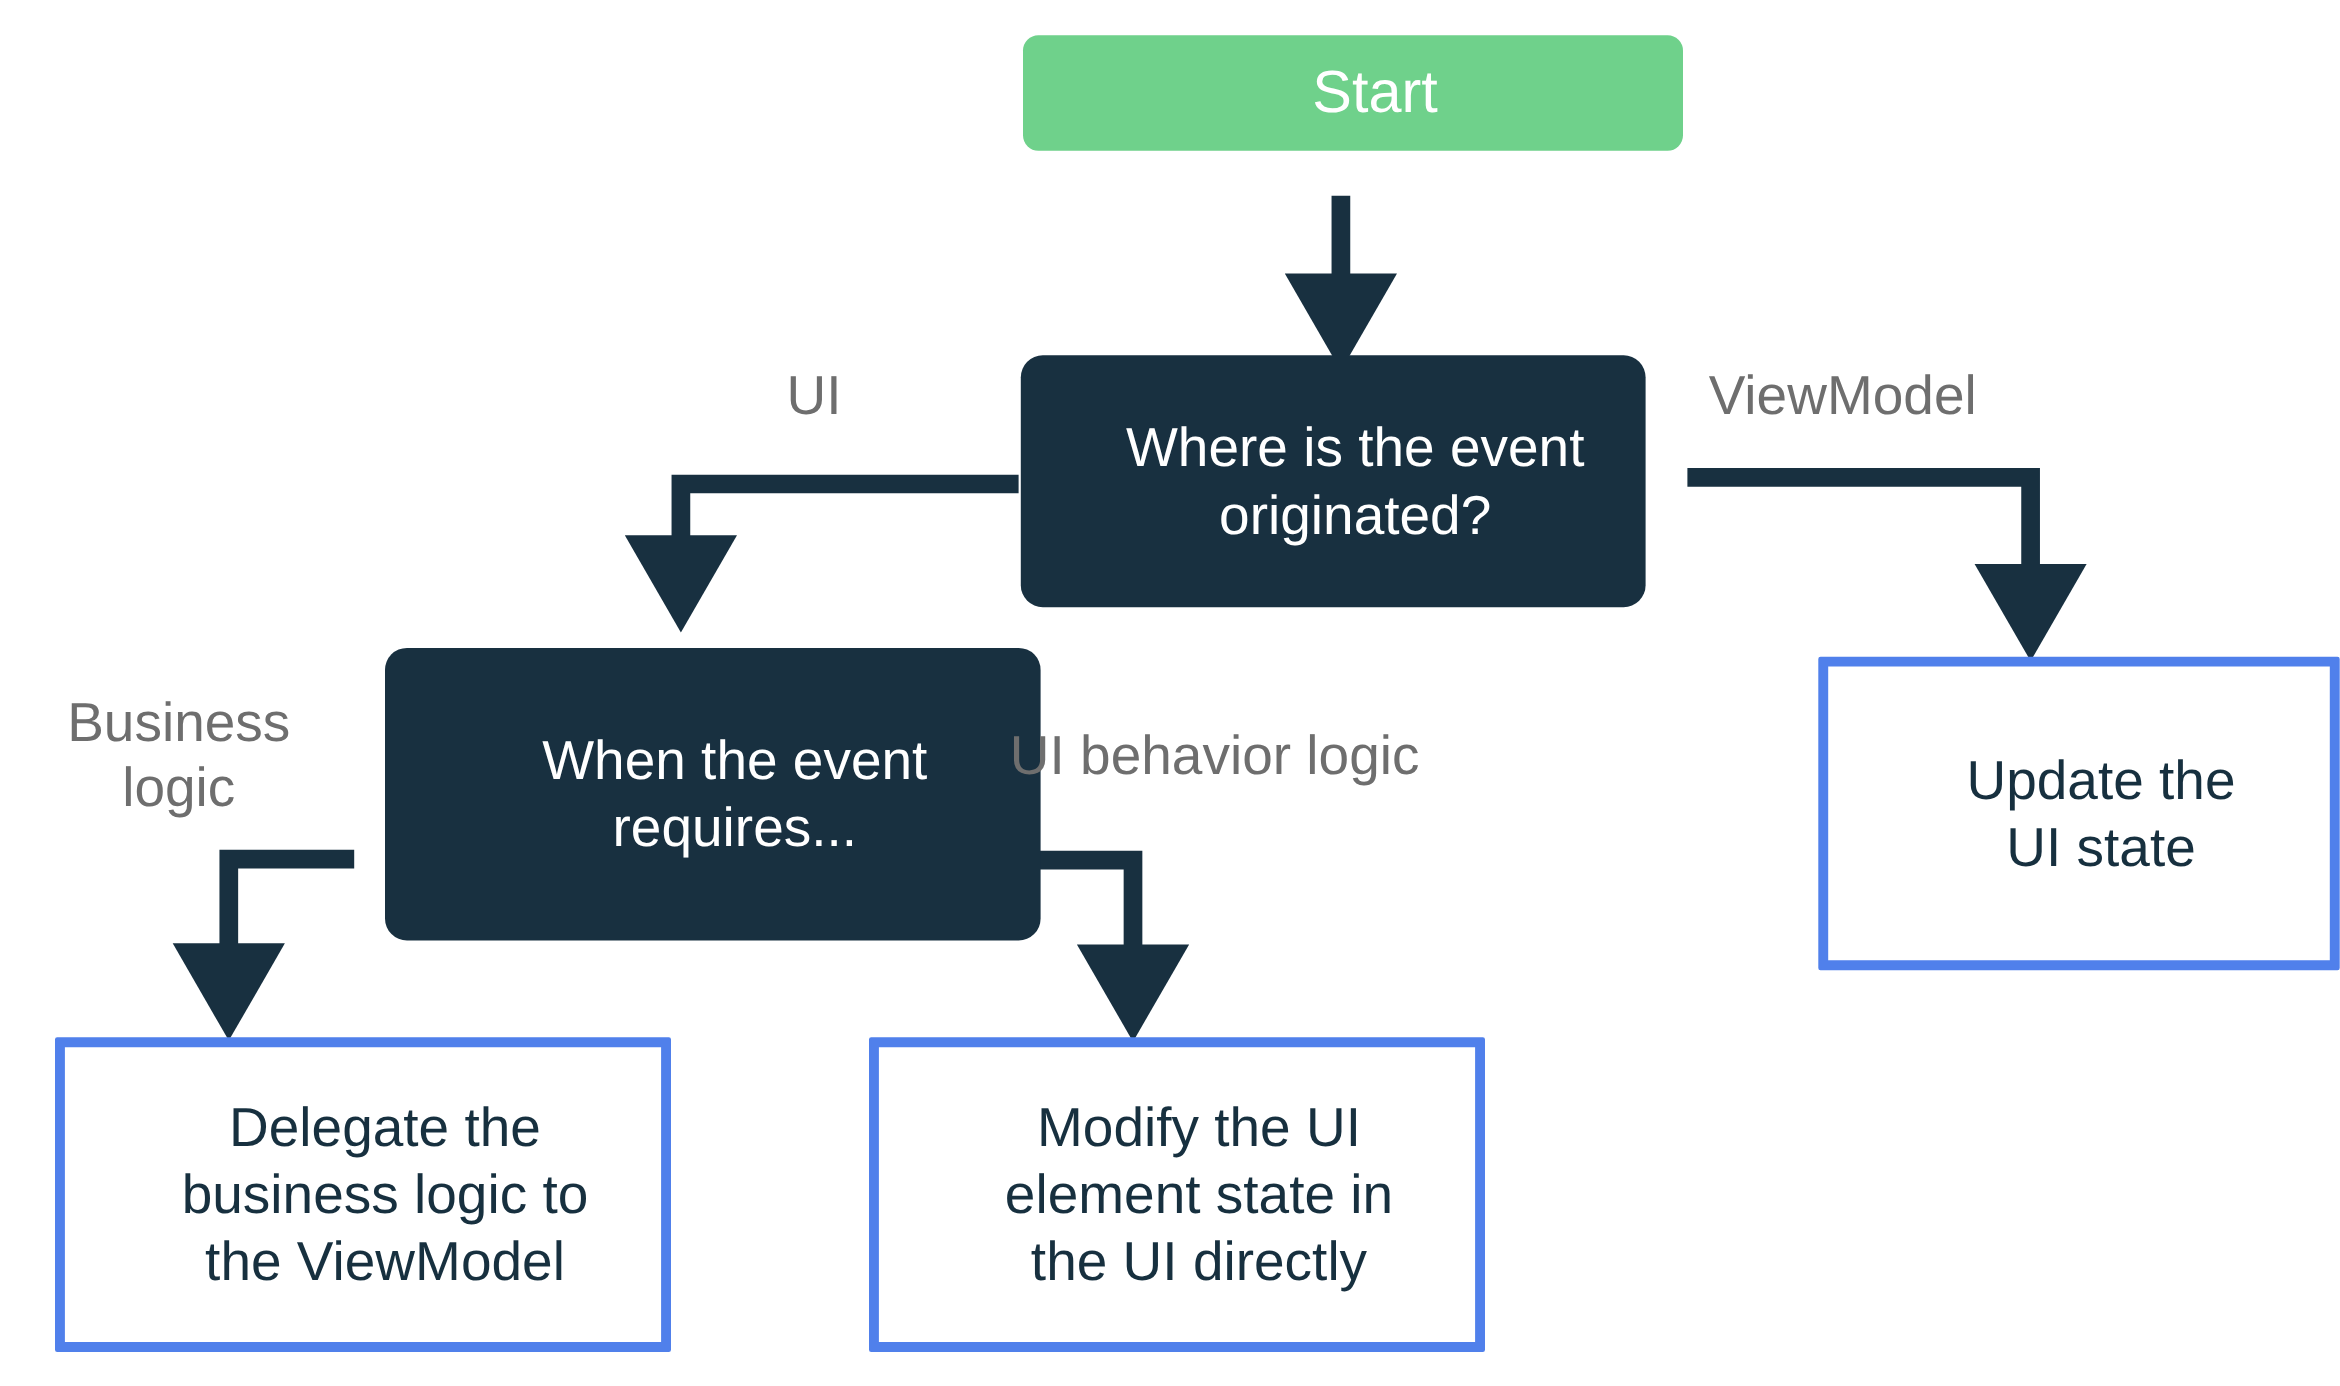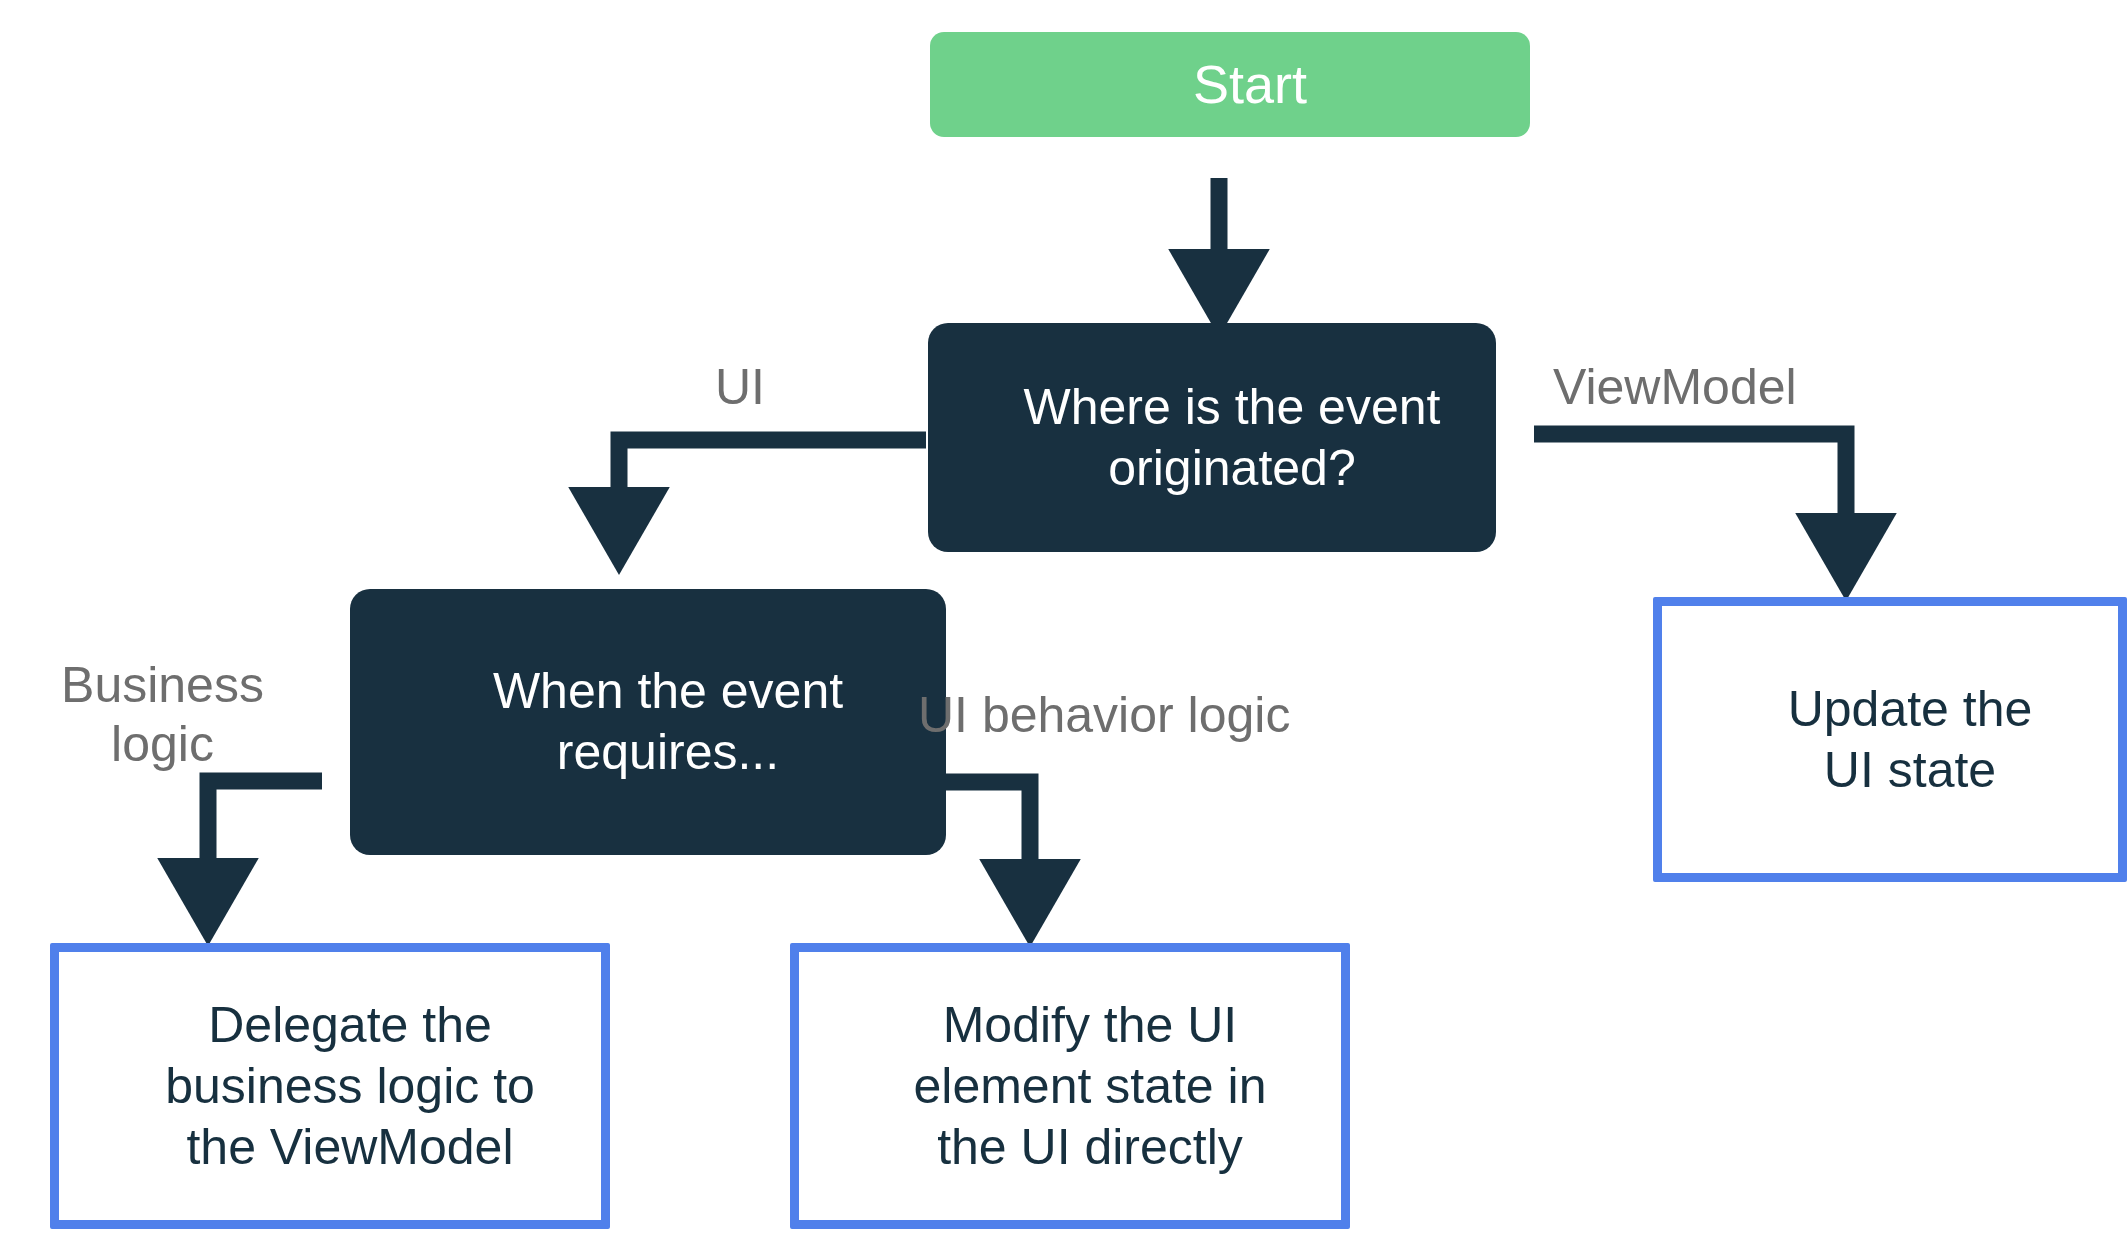--- a/index.html
+++ b/index.html
@@ -70,21 +70,20 @@
     font-size: 50px;
   }
   
   .edge-label {
     position: absolute;
     color: #6E6E6E;
     font-size: 50px;
     line-height: 1.18;
     white-space: pre-line;
     text-align: center;
-    margin-top: 28px;
   }
 </style>
 </head>
 <body>
 
 <div id="flow-root">
 
   <svg class="flow-svg" viewBox="0 0 2127 1260">
     <defs>
       <marker id="arrowhead" markerWidth="10" markerHeight="10" refX="0.2" refY="3" orient="auto" markerUnits="strokeWidth">
@@ -139,20 +138,20 @@
   </div>
 
   <div class="node-box node-outcome" style="left:790px; top:943px; width:560px; height:286px;">
     <span class="node-text">Modify the UI
 element state in
 the UI directly</span>
   </div>
 
   <div class="edge-label" style="left:660px; top:330px; width:160px; text-align:center;">UI</div>
 
-  <div class="edge-label" style="left:1553px; top:330px; width:300px; text-align:left;">ViewModel</div>
+  <div class="edge-label" style="left:1497px; top:330px; width:300px; text-align:right;">ViewModel</div>
 
   <div class="edge-label" style="left:20px; top:628px; width:285px; text-align:center;">Business
 logic</div>
 
   <div class="edge-label" style="left:918px; top:658px; width:460px; text-align:left;">UI behavior logic</div>
 
 </div>
 
 </body></html>

